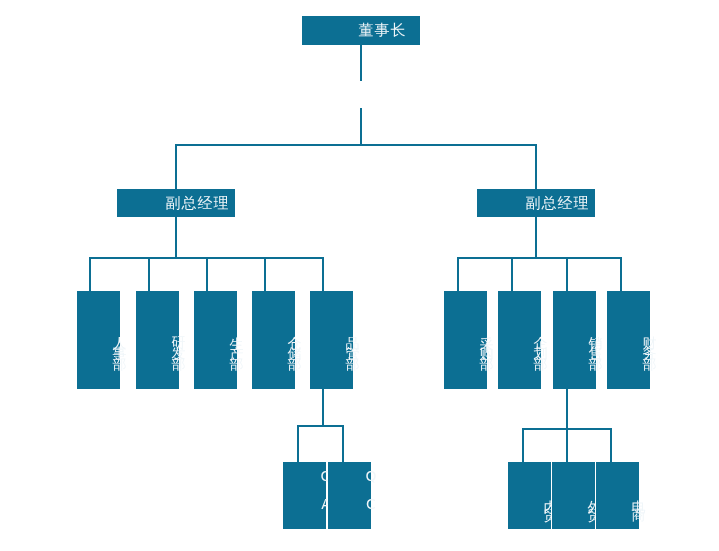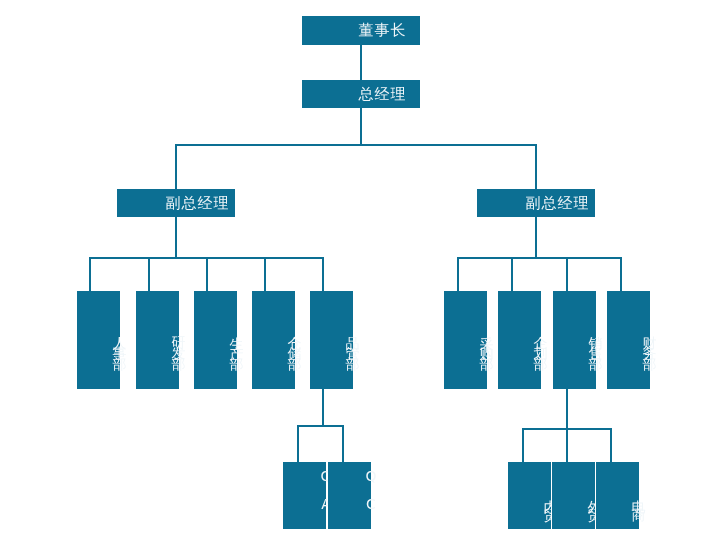--- a/index.html
+++ b/index.html
@@ -68,21 +68,20 @@
   <div class="line h" style="left:297px;top:425px;width:47px"></div>
   <div class="line v" style="left:297px;top:425px;height:37px"></div>
   <div class="line v" style="left:342px;top:425px;height:37px"></div>
 
   <div class="line v" style="left:566px;top:389px;height:73px"></div>
   <div class="line h" style="left:522px;top:428px;width:90px"></div>
   <div class="line v" style="left:522px;top:428px;height:34px"></div>
   <div class="line v" style="left:610px;top:428px;height:34px"></div>
 
   <div class="node hnode" style="left:302px;top:16px;width:118px;height:29px">董事长</div>
-  <div class="node hnode" style="left:302px;top:80px;width:118px;height:28px">总经理</div>
   <div class="node hnode" style="left:117px;top:189px;width:118px;height:28px">副总经理</div>
   <div class="node hnode" style="left:477px;top:189px;width:118px;height:28px">副总经理</div>
 
   <div class="node vnode" style="left:77px;top:291px;width:26px;height:98px">人事部</div>
   <div class="node vnode" style="left:136px;top:291px;width:26px;height:98px">研发部</div>
   <div class="node vnode" style="left:194px;top:291px;width:26px;height:98px">生产部</div>
   <div class="node vnode" style="left:252px;top:291px;width:26px;height:98px">仓储部</div>
   <div class="node vnode" style="left:310px;top:291px;width:26px;height:98px">品管部</div>
 
   <div class="node vnode" style="left:444px;top:291px;width:28px;height:98px">采购部</div>

